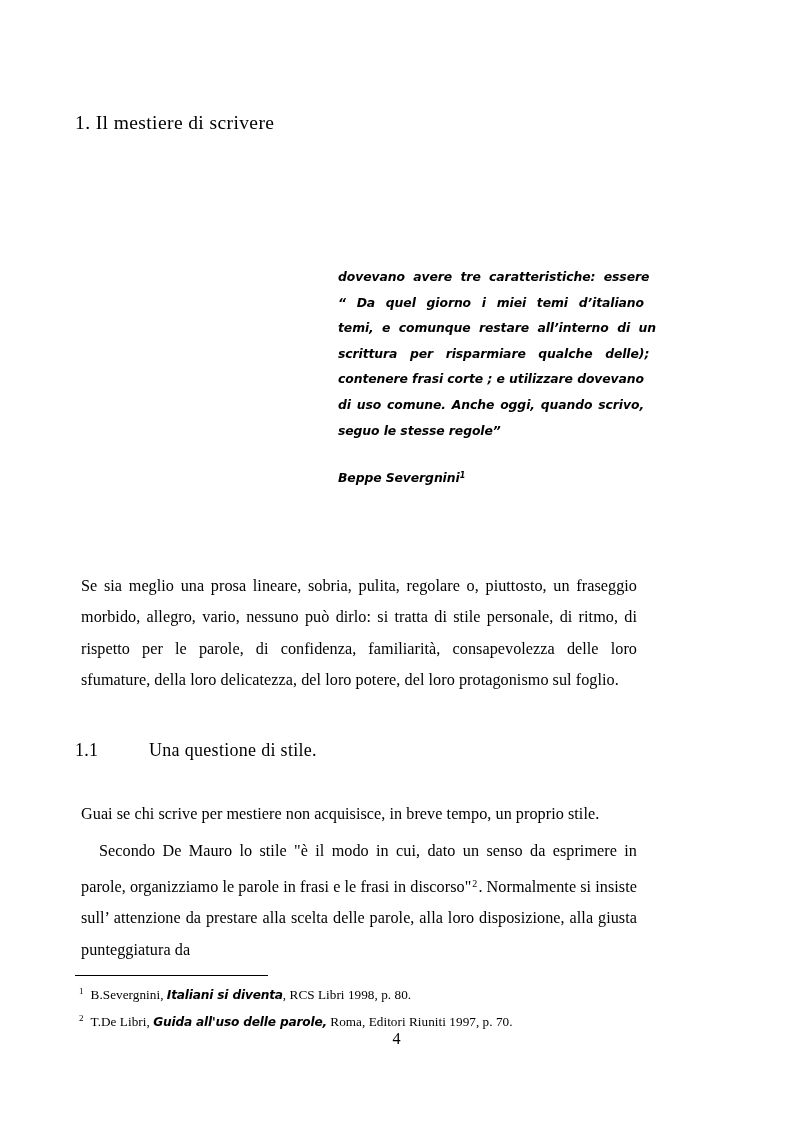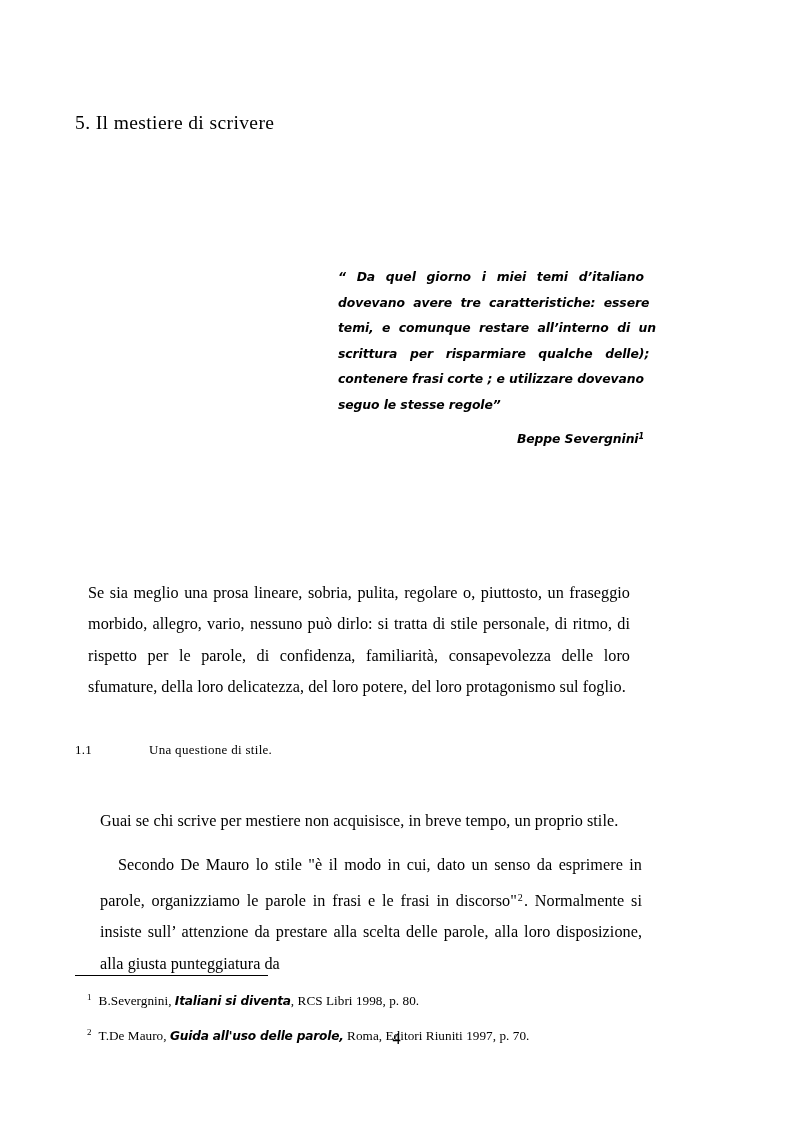--- a/index.html
+++ b/index.html
@@ -59,38 +59,37 @@
   .quote-line.last {
     text-align: right;
     text-align-last: left;
   }
   .quote-attrib {
     font-family: "DejaVu Sans", sans-serif;
     font-weight: bold;
     font-style: italic;
     font-size: 12.4px;
     line-height: 25.6px;
-    text-align: right;
-    margin-top: 6px;
+    margin-top: 20px;
     letter-spacing: -0.1px;
   }
   .quote-attrib sup {
     font-size: 8px;
     vertical-align: 4px;
   }
 
   
   .body-col {
     position: absolute;
     left: 75px;
     top: 565px;
     width: 568px;
   }
   p.body-par {
-    margin: 13px;
+    margin: 6px;
     font-size: 16.2px;
     line-height: 31.4px;
     text-align: justify;
     text-indent: 0;
     letter-spacing: 0.05px;
   }
   p.body-par.indent {
     text-indent: 18px;
   }
   p.body-par sup {
@@ -99,56 +98,56 @@
     padding-left: 1px;
     padding-right: 1px;
   }
 
   
   .section-heading {
     position: absolute;
     left: 75px;
     top: 738px;
     width: 568px;
-    font-size: 13px;
+    font-size: 18px;
     line-height: 24px;
     font-weight: normal;
     margin: 0;
     white-space: pre;
     letter-spacing: 0.3px;
   }
   .section-heading .num {
     display: inline-block;
     width: 74px;
   }
 
   .body-col-2 {
     position: absolute;
-    left: 87px;
+    left: 75px;
     top: 793px;
     width: 568px;
   }
 
   
   .footnote-area {
     position: absolute;
     left: 75px;
     top: 975px;
     width: 568px;
   }
   .footnote-rule {
     width: 193px;
     height: 0;
     border-top: 1px solid #000000;
     margin: 0 0 6px 0;
   }
   .footnote {
     font-size: 13.2px;
     line-height: 18.6px;
-    margin: 12px;
+    margin: 4px;
     white-space: nowrap;
     letter-spacing: 0.05px;
   }
   .footnote .fn-marker {
     font-size: 9px;
     vertical-align: 5px;
     margin-right: 7px;
   }
   .footnote .fn-title {
     font-family: "DejaVu Sans", sans-serif;
@@ -167,44 +166,45 @@
     text-align: center;
     font-size: 16.2px;
     line-height: 20px;
   }
 </style>
 </head>
 <body>
 
 <div class="page">
 
-  <h1 class="chapter-title">5. Il mestiere di scrivere</h1>
+  <h1 class="chapter-title">1. Il mestiere di scrivere</h1>
 
   <div class="quote-block">
+    <div class="quote-line">dovevano  avere  tre  caratteristiche:  essere</div>
     <div class="quote-line">“  Da  quel  giorno  i  miei  temi  d’italiano</div>
-    <div class="quote-line">dovevano  avere  tre  caratteristiche:  essere</div>
     <div class="quote-line">temi,  e  comunque  restare  all’interno  di  un</div>
     <div class="quote-line">scrittura   per   risparmiare   qualche   delle);</div>
     <div class="quote-line">contenere frasi corte ; e utilizzare dovevano</div>
+    <div class="quote-line">di uso comune. Anche oggi, quando scrivo,</div>
     <div class="quote-line last">seguo le stesse regole”</div>
     <div class="quote-attrib"><span>Beppe Severgnini</span><sup>1</sup></div>
   </div>
 
   <div class="body-col">
     <p class="body-par">Se sia meglio una prosa lineare, sobria, pulita, regolare o, piuttosto, un fraseggio morbido, allegro, vario, nessuno può dirlo: si tratta di stile personale, di ritmo, di rispetto per le parole, di confidenza, familiarità, consapevolezza delle loro sfumature, della loro delicatezza, del loro potere, del loro protagonismo sul foglio.</p>
   </div>
 
   <h2 class="section-heading"><span class="num">1.1</span><span>Una questione di stile.</span></h2>
 
   <div class="body-col-2">
     <p class="body-par">Guai se chi scrive per mestiere non acquisisce, in breve tempo, un proprio stile.</p>
     <p class="body-par indent"><span>Secondo De Mauro lo stile "è il modo in cui, dato un senso da esprimere in parole, organizziamo le parole in frasi e le frasi in discorso"</span><sup>2</sup><span>. Normalmente si insiste sull’ attenzione da prestare alla scelta delle parole, alla loro disposizione, alla giusta punteggiatura da</span></p>
   </div>
 
   <div class="footnote-area">
     <div class="footnote-rule"></div>
     <p class="footnote"><span class="fn-marker">1</span><span>B.Severgnini, </span><span class="fn-title">Italiani si diventa</span><span>, RCS Libri 1998, p. 80.</span></p>
-    <p class="footnote"><span class="fn-marker">2</span><span>T.De Mauro, </span><span class="fn-title">Guida all'uso delle parole,</span><span> Roma, Editori Riuniti 1997, p. 70.</span></p>
+    <p class="footnote"><span class="fn-marker">2</span><span>T.De Libri, </span><span class="fn-title">Guida all'uso delle parole,</span><span> Roma, Editori Riuniti 1997, p. 70.</span></p>
   </div>
 
   <div class="page-number">4</div>
 
 </div>
 
 </body></html>

